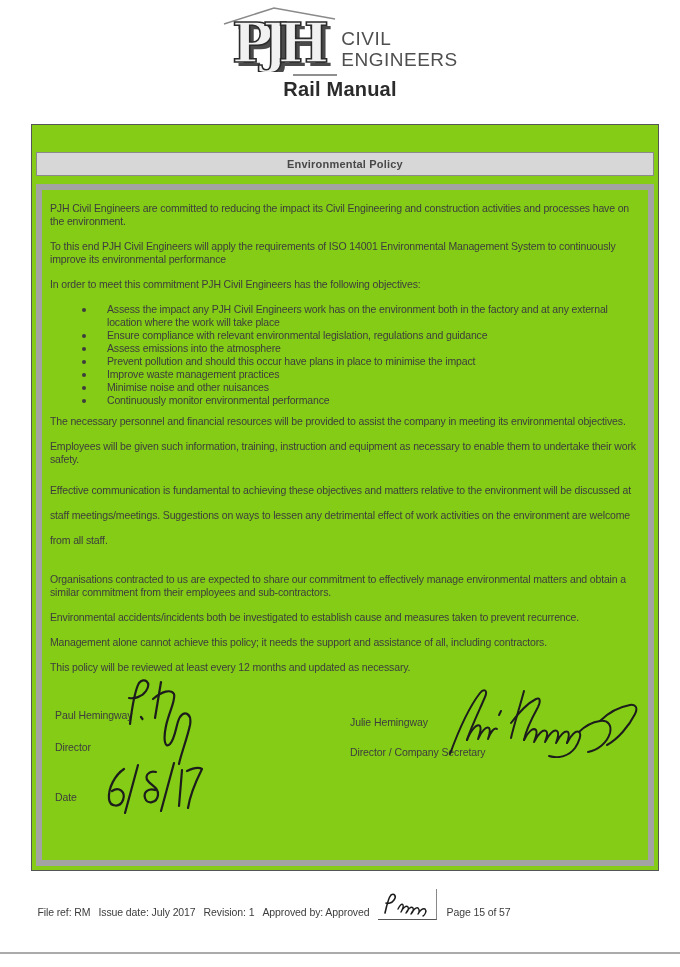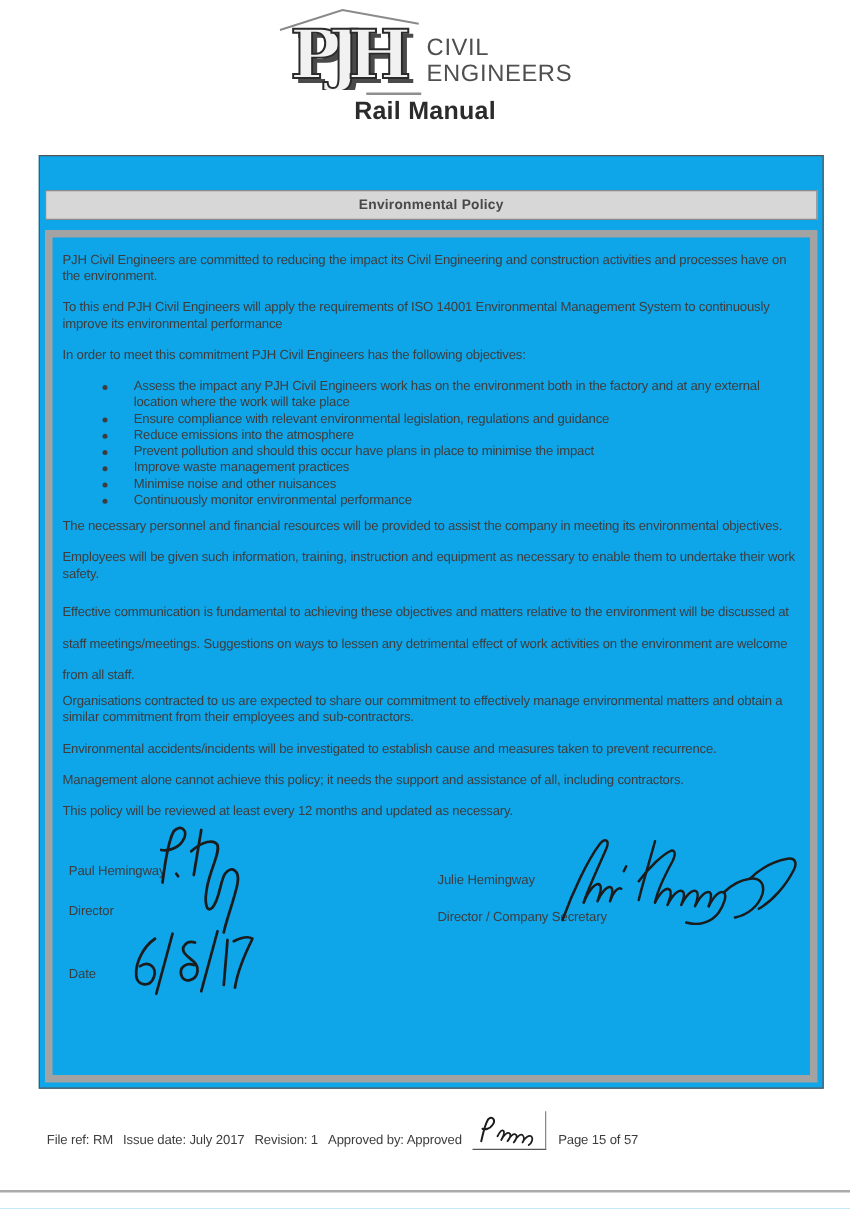--- a/index.html
+++ b/index.html
@@ -14,35 +14,35 @@
   .monogram{display:block;}
   .logo-text{
     text-align:left;font-size:19px;line-height:21px;letter-spacing:.5px;
     color:#4f4f4f;margin-top:24px;font-weight:400;
   }
   .logo-underline{position:absolute;left:293px;top:70px;width:44px;height:2px;background:#8f8f8f;}
   .manual-title{font-size:20px;font-weight:bold;color:#2b2b2b;margin-top:6px;letter-spacing:.2px;}
   
   .outer-box{
     position:absolute;left:31px;top:124px;width:628px;height:747px;
-    border:1px solid #555;background:#0ea5e9;box-sizing:border-box;
+    border:1px solid #555;background:#84cc16;box-sizing:border-box;
   }
   .title-bar{
     position:absolute;left:4px;right:4px;top:27px;height:24px;
     background:#d7d7d7;border:1px solid #8a8a8a;box-sizing:border-box;
     display:flex;align-items:center;justify-content:center;
     font-size:11px;font-weight:bold;color:#484848;letter-spacing:.2px;
   }
   .content-box{
     position:absolute;left:4px;right:4px;top:59px;bottom:4px;
     border:6px solid #a3a3a3;box-sizing:border-box;
     padding:12px 8px 0 8px;overflow:hidden;
   }
   .content-box p{margin:0 0 12px 0;font-size:10.5px;line-height:13px;letter-spacing:-.15px;}
-  .content-box p.spaced{line-height:25px;margin-bottom:2px;}
+  .content-box p.spaced{line-height:25px;margin-bottom:20px;}
   ul.objectives{
     list-style:none;margin:0 4px 8px 0;padding:0 0 0 30px;
     font-size:10.5px;line-height:13px;letter-spacing:-.15px;
   }
   ul.objectives li{position:relative;padding-left:27px;}
   ul.objectives li::before{
     content:"";position:absolute;left:2px;top:5px;width:4px;height:4px;border-radius:50%;background:#3d3d3d;
   }
   
   .sig-area{position:relative;height:180px;font-size:10.5px;}
@@ -98,32 +98,32 @@
   </div>
   <div class="content-box">
 
     <p>PJH Civil Engineers are committed to reducing the impact its Civil Engineering and construction activities and processes have on the environment.</p>
     <p>To this end PJH Civil Engineers will apply the requirements of ISO 14001 Environmental Management System to continuously improve its environmental performance</p>
     <p>In order to meet this commitment PJH Civil Engineers has the following objectives:</p>
 
     <ul class="objectives">
       <li>Assess the impact any PJH Civil Engineers work has on the environment both in the factory and at any external location where the work will take place</li>
       <li>Ensure compliance with relevant environmental legislation, regulations and guidance</li>
-      <li>Reduce emissions into the atmosphere</li>
+      <li>Assess emissions into the atmosphere</li>
       <li>Prevent pollution and should this occur have plans in place to minimise the impact</li>
       <li>Improve waste management practices</li>
       <li>Minimise noise and other nuisances</li>
       <li>Continuously monitor environmental performance</li>
     </ul>
 
     <p>The necessary personnel and financial resources will be provided to assist the company in meeting its environmental objectives.</p>
     <p>Employees will be given such information, training, instruction and equipment as necessary to enable them to undertake their work safety.</p>
     <p class="spaced">Effective communication is fundamental to achieving these objectives and matters relative to the environment will be discussed at staff meetings/meetings. Suggestions on ways to lessen any detrimental effect of work activities on the environment are welcome from all staff.</p>
     <p>Organisations contracted to us are expected to share our commitment to effectively manage environmental matters and obtain a similar commitment from their employees and sub-contractors.</p>
-    <p>Environmental accidents/incidents will be investigated to establish cause and measures taken to prevent recurrence.</p>
+    <p>Environmental accidents/incidents both be investigated to establish cause and measures taken to prevent recurrence.</p>
     <p>Management alone cannot achieve this policy; it needs the support and assistance of all, including contractors.</p>
     <p>This policy will be reviewed at least every 12 months and updated as necessary.</p>
 
     <div class="sig-area">
       <span class="sig-label paul-name">Paul Hemingway</span>
       <span class="sig-label paul-role">Director</span>
       <span class="sig-label julie-name">Julie Hemingway</span>
       <span class="sig-label julie-role">Director / Company Secretary</span>
       <span class="sig-label date-label">Date</span>
 

